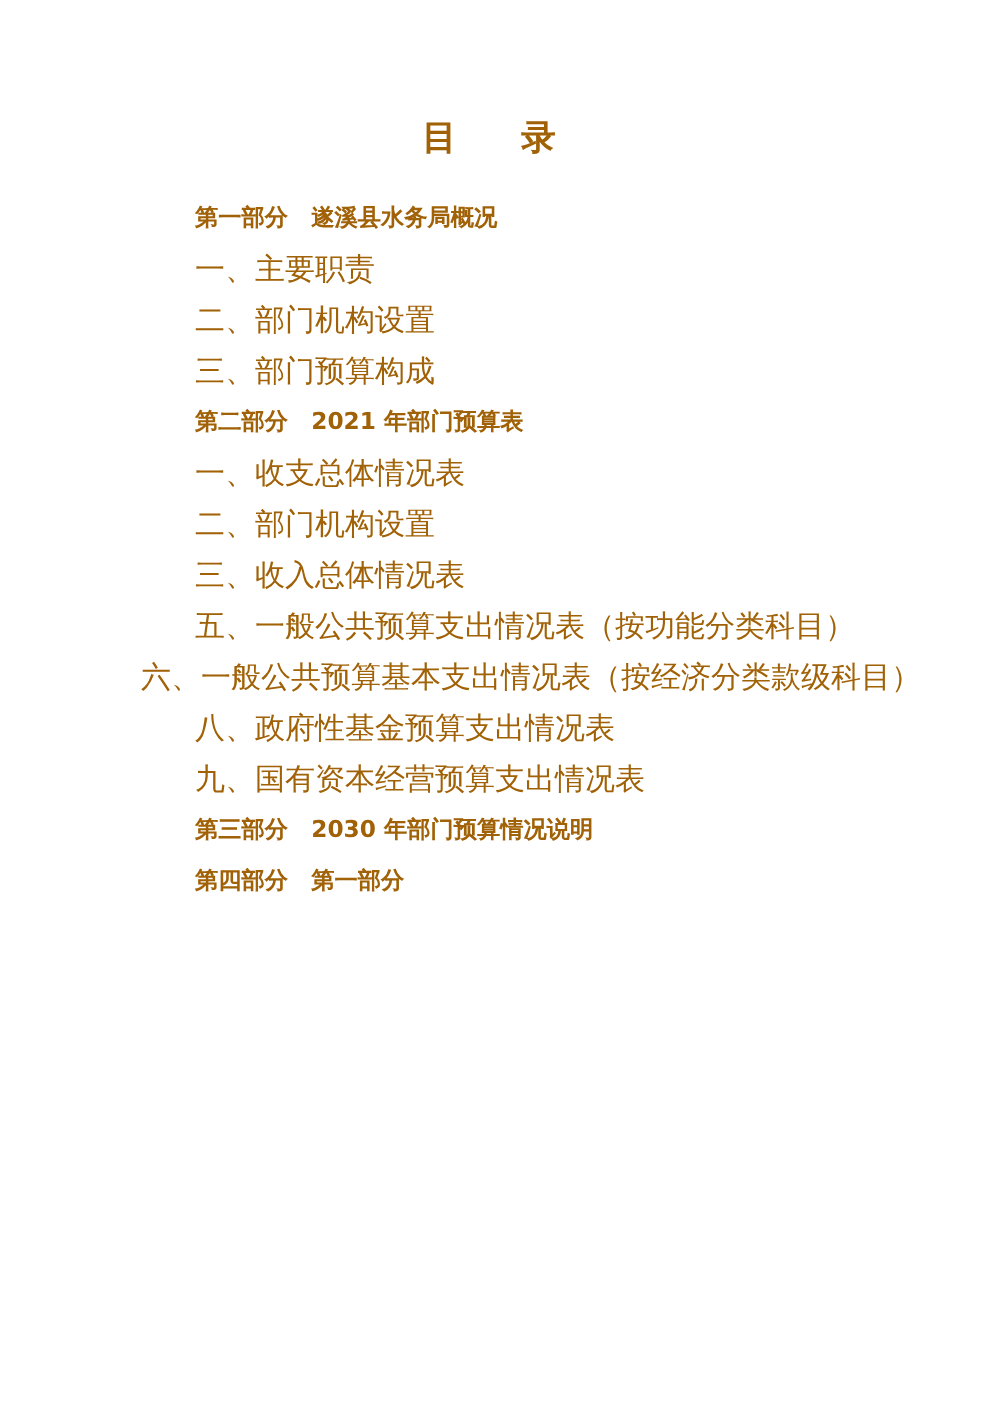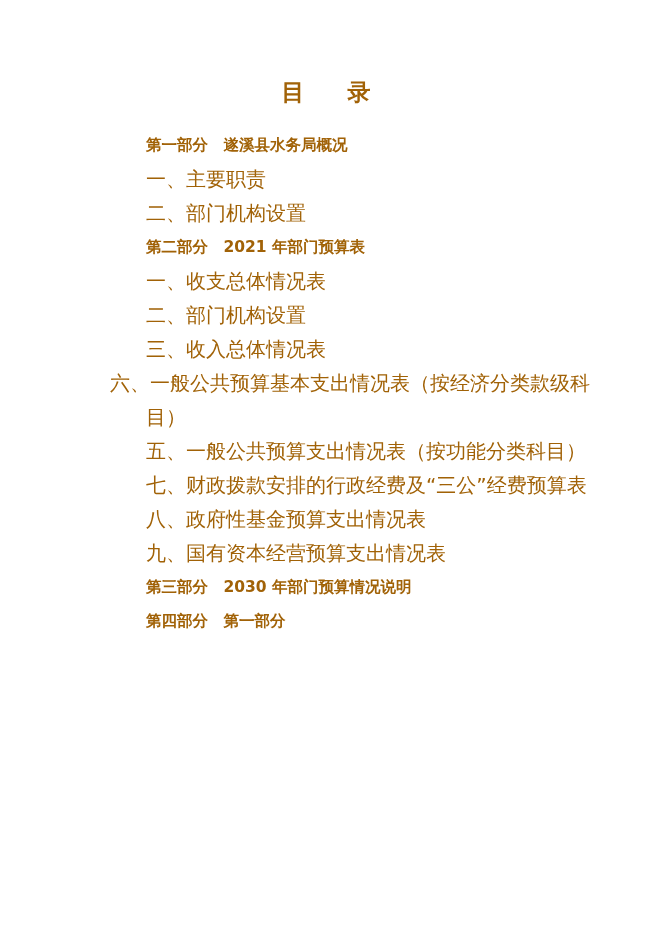--- a/index.html
+++ b/index.html
@@ -22,21 +22,21 @@
     font-size: 23px;
     font-weight: bold;
     letter-spacing: 10px;
     margin-top: 78px;
     margin-bottom: 0;
     line-height: 1.2;
     font-family: "DejaVu Serif", "Liberation Serif", serif;
   }
   .toc {
     margin-top: 22px;
-    padding-left: 16px;
+    padding-left: 0;
   }
   .toc-line {
     font-size: 20px;
     line-height: 34px;
     padding-left: 130px;
     padding-right: 40px;
     white-space: normal;
     word-break: break-all;
   }
   .toc-line.part {
@@ -54,25 +54,25 @@
 </head>
 <body>
 
 <div class="page">
   <div class="doc-title">目　录</div>
 
   <div class="toc">
     <div class="toc-line part">第一部分　遂溪县水务局概况</div>
     <div class="toc-line item">一、主要职责</div>
     <div class="toc-line item">二、部门机构设置</div>
+    <div class="toc-line item">三、部门预算构成</div>
     <div class="toc-line part">第二部分　2021 年部门预算表</div>
     <div class="toc-line item">一、收支总体情况表</div>
     <div class="toc-line item">二、部门机构设置</div>
     <div class="toc-line item">三、收入总体情况表</div>
+    <div class="toc-line item">五、一般公共预算支出情况表（按功能分类科目）</div>
     <div class="toc-line wrap">六、一般公共预算基本支出情况表（按经济分类款级科目）</div>
-    <div class="toc-line item">五、一般公共预算支出情况表（按功能分类科目）</div>
-    <div class="toc-line item">七、财政拨款安排的行政经费及“三公”经费预算表</div>
     <div class="toc-line item">八、政府性基金预算支出情况表</div>
     <div class="toc-line item">九、国有资本经营预算支出情况表</div>
     <div class="toc-line part">第三部分　2030 年部门预算情况说明</div>
     <div class="toc-line part">第四部分　第一部分</div>
   </div>
 </div>
 
 </body></html>

